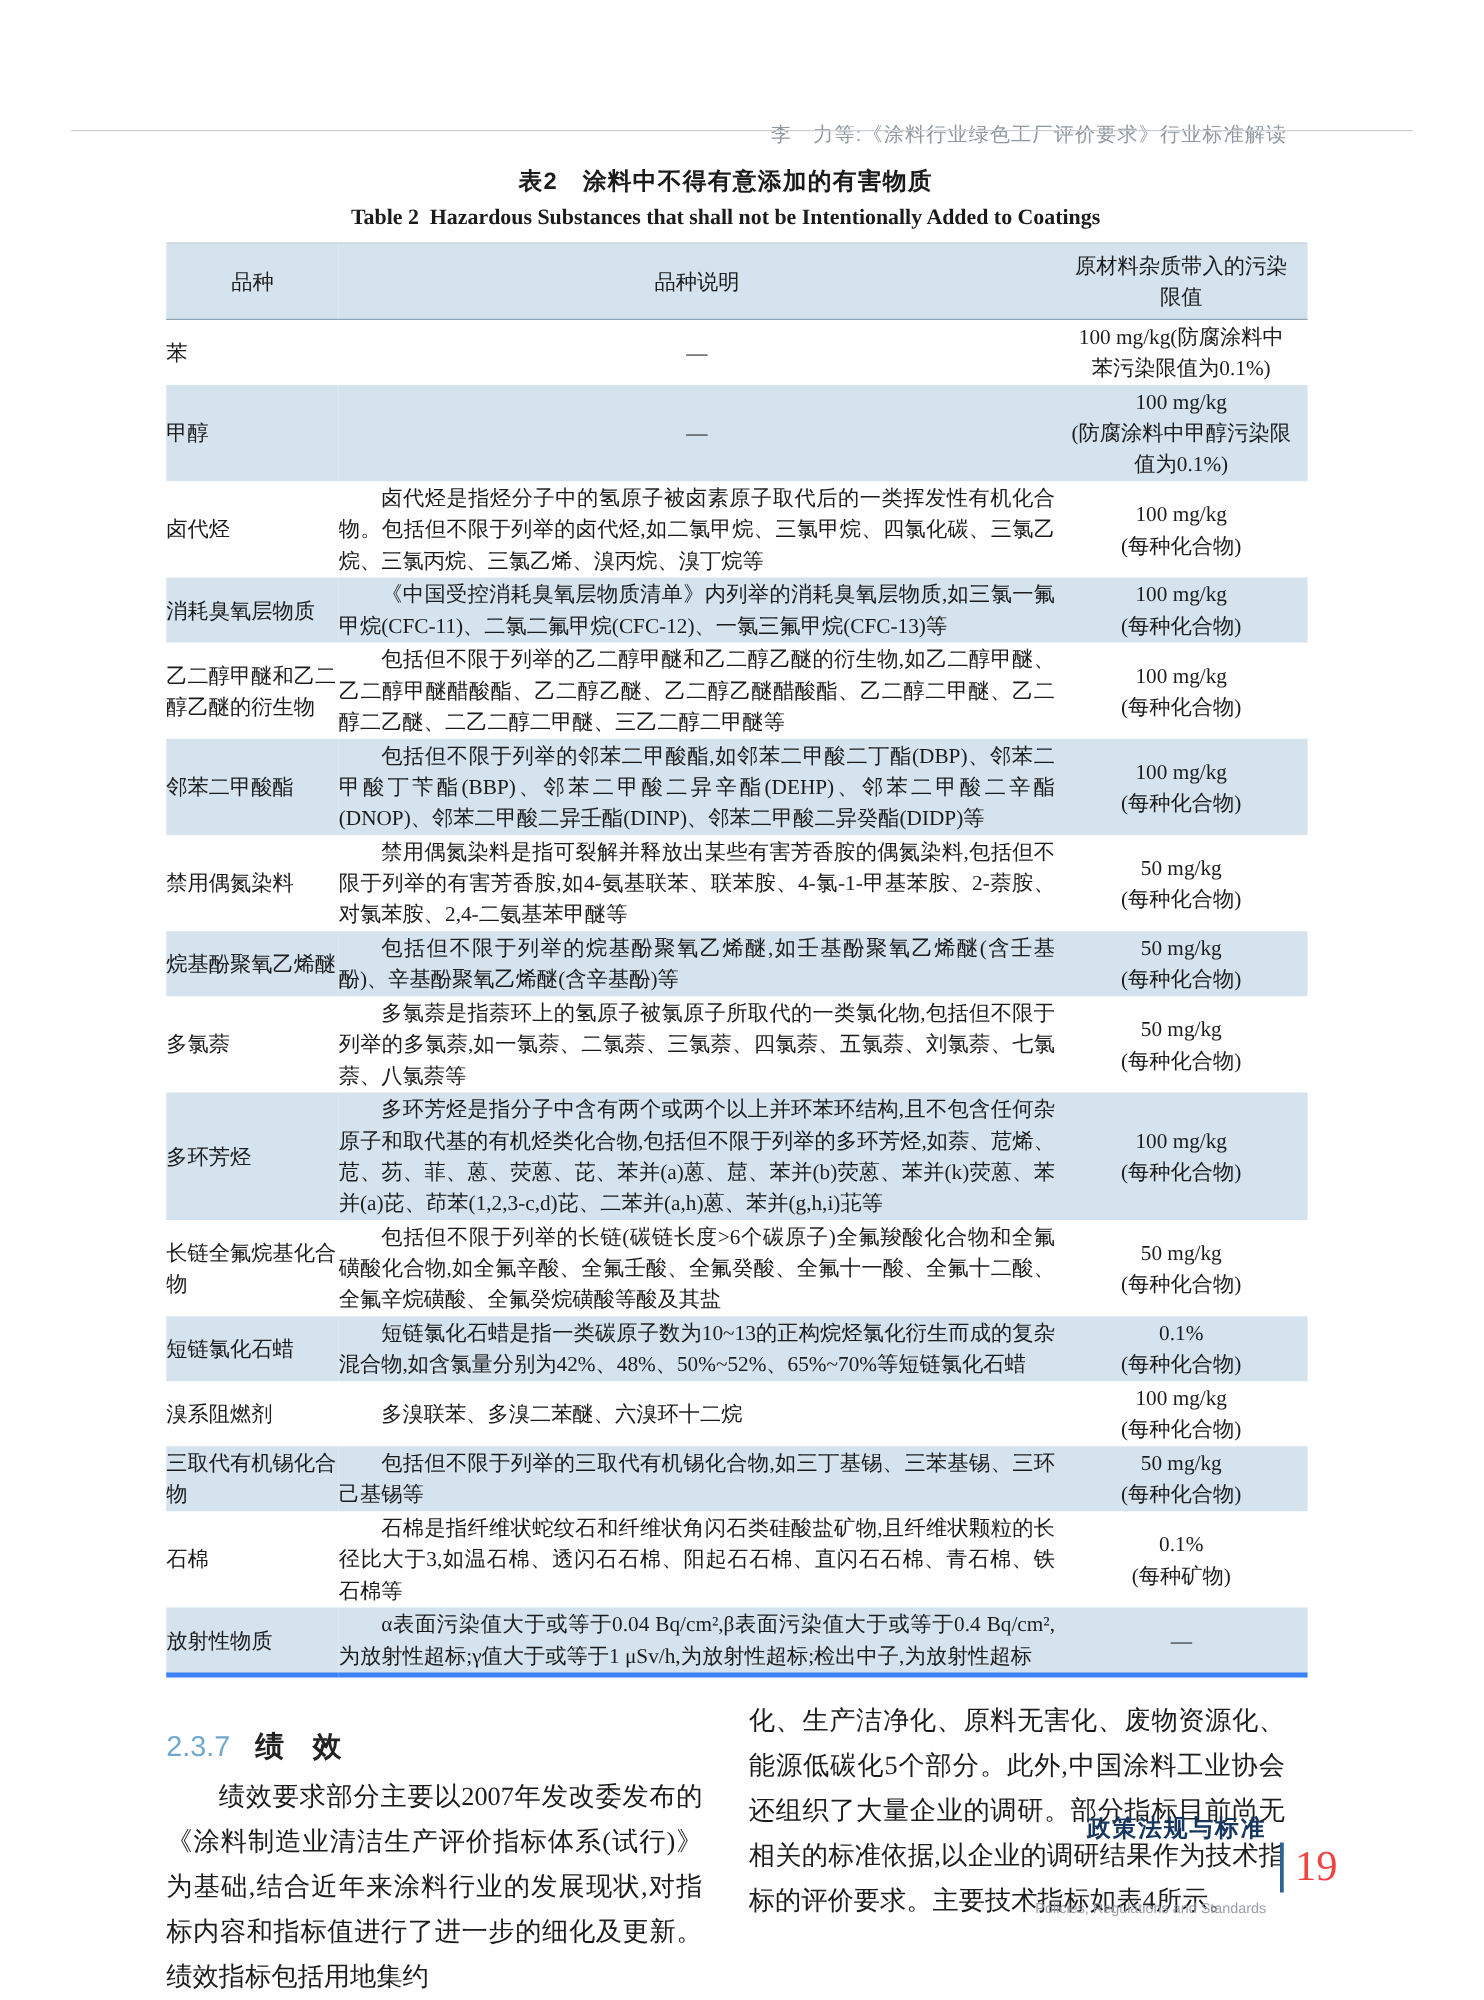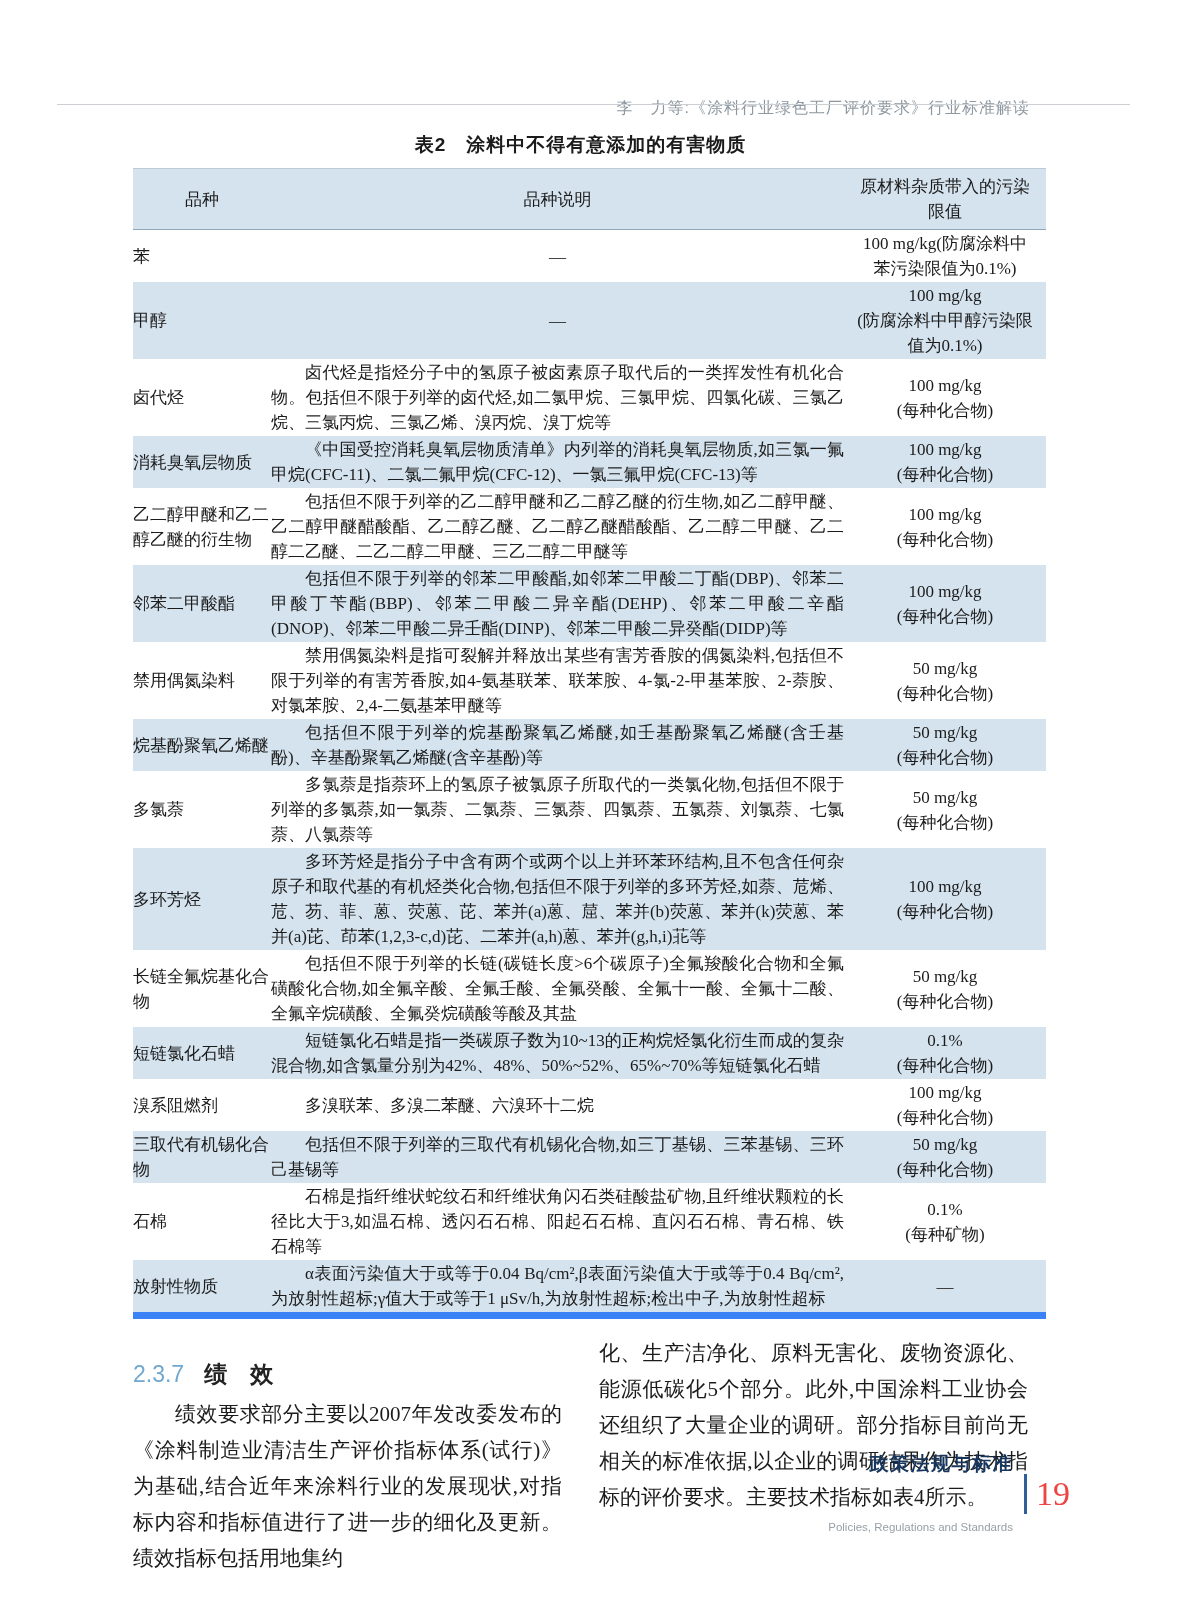--- a/index.html
+++ b/index.html
@@ -7,21 +7,21 @@
         font-family:"Liberation Serif","DejaVu Serif",serif;color:#1b1b1b;}
   .running-head{position:absolute;top:98px;right:157px;
         font-family:"Liberation Sans","DejaVu Sans",sans-serif;
         font-size:16px;color:#8e98a0;letter-spacing:1px;}
   .head-rule{position:absolute;top:104px;left:57px;width:1073px;height:1px;background:#ccd0d4;}
   .main{padding:132px 159px 0 133px;}
   .tbl-title-zh{margin:0;text-align:center;font-family:"Liberation Sans","DejaVu Sans",sans-serif;
         font-weight:bold;font-size:19px;letter-spacing:1px;white-space:pre-wrap;}
   .tbl-title-en{margin:5px 0 0 0;text-align:center;font-weight:bold;font-size:17.5px;white-space:pre-wrap;}
   table.haz{margin-top:10px;width:100%;border-collapse:collapse;table-layout:fixed;
-        font-size:17px;line-height:25px;border-top:1px solid #bccbd7;border-bottom:7px solid #3b82f6;}
+        font-size:17px;line-height:25px;border-top:1px solid #bccbd7;border-bottom:4px solid #3b82f6;}
   table.haz thead th{background:#d5e3ee;font-weight:normal;text-align:center;vertical-align:middle;
         padding:5px 3px;border-bottom:1px solid #8fa6b6;}
   table.haz th.h3{white-space:pre-line;}
   table.haz tbody tr:nth-child(even){background:#d5e3ee;}
   table.haz td{vertical-align:middle;padding:1px 0;}
   td.c1{width:132px;padding-left:6px;padding-right:4px;text-align:left;}
   td.c2{width:567px;text-align:justify;text-indent:2em;padding-right:14px;}
   td.c2.dash{text-align:center;text-indent:0;}
   td.c3{width:196px;text-align:center;white-space:pre-line;padding-left:3px;padding-right:3px;}
   .columns{display:flex;gap:37px;margin-top:16px;}
@@ -44,20 +44,21 @@
 <body>
 
 <div class="page">
 
   <div class="running-head">李　力等:《涂料行业绿色工厂评价要求》行业标准解读</div>
   <div class="head-rule"></div>
 
   <div class="main">
 
     <div class="tbl-title-zh">表2　涂料中不得有意添加的有害物质</div>
+    <div class="tbl-title-en">Table 2  Hazardous Substances that shall not be Intentionally Added to Coatings</div>
 
     <table class="haz">
       <thead>
         <tr>
           <th class="h1" style="width:132px;">品种</th>
           <th class="h2" style="width:567px;">品种说明</th>
           <th class="h3" style="width:196px;">原材料杂质带入的污染
 限值</th>
         </tr>
       </thead>
@@ -94,21 +95,21 @@
 (每种化合物)</td>
           </tr>
           <tr>
             <td class="c1">邻苯二甲酸酯</td>
             <td class="c2">包括但不限于列举的邻苯二甲酸酯,如邻苯二甲酸二丁酯(DBP)、邻苯二甲酸丁苄酯(BBP)、邻苯二甲酸二异辛酯(DEHP)、邻苯二甲酸二辛酯(DNOP)、邻苯二甲酸二异壬酯(DINP)、邻苯二甲酸二异癸酯(DIDP)等</td>
             <td class="c3">100 mg/kg
 (每种化合物)</td>
           </tr>
           <tr>
             <td class="c1">禁用偶氮染料</td>
-            <td class="c2">禁用偶氮染料是指可裂解并释放出某些有害芳香胺的偶氮染料,包括但不限于列举的有害芳香胺,如4-氨基联苯、联苯胺、4-氯-2-甲基苯胺、2-萘胺、对氯苯胺、2,4-二氨基苯甲醚等</td>
+            <td class="c2">禁用偶氮染料是指可裂解并释放出某些有害芳香胺的偶氮染料,包括但不限于列举的有害芳香胺,如4-氨基联苯、联苯胺、4-氯-1-甲基苯胺、2-萘胺、对氯苯胺、2,4-二氨基苯甲醚等</td>
             <td class="c3">50 mg/kg
 (每种化合物)</td>
           </tr>
           <tr>
             <td class="c1">烷基酚聚氧乙烯醚</td>
             <td class="c2">包括但不限于列举的烷基酚聚氧乙烯醚,如壬基酚聚氧乙烯醚(含壬基酚)、辛基酚聚氧乙烯醚(含辛基酚)等</td>
             <td class="c3">50 mg/kg
 (每种化合物)</td>
           </tr>
           <tr>

